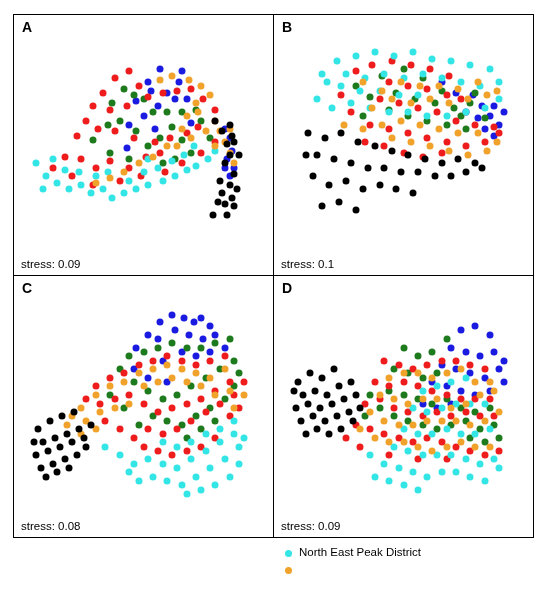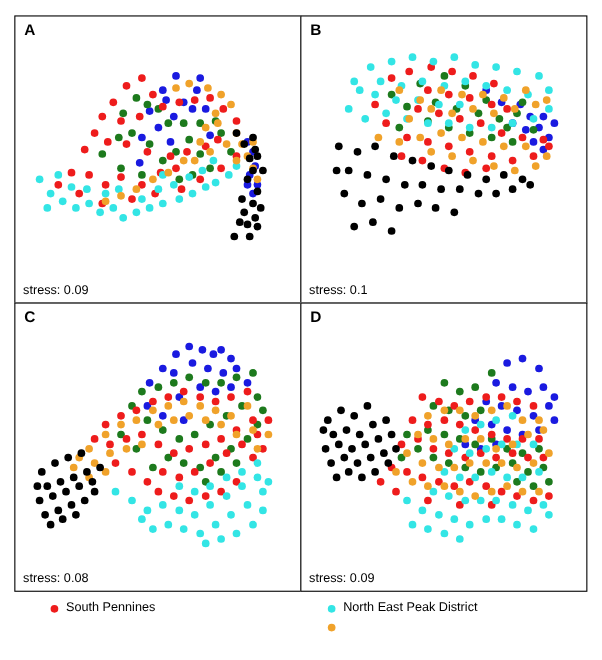--- a/index.html
+++ b/index.html
@@ -76,21 +76,21 @@
     width: 521px;
     height: 52px;
     box-sizing: border-box;
   }
   .legend-col {
     position: absolute;
     top: 0;
     width: 250px;
   }
   .legend-col-left  { left: 33px; }
-  .legend-col-right { left: 285px; }
+  .legend-col-right { left: 272px; }
   .legend-row {
     display: flex;
     align-items: center;
     height: 16px;
     margin-bottom: 1px;
   }
   .legend-swatch {
     width: 7px;
     height: 7px;
     border-radius: 50%;
@@ -831,24 +831,20 @@
           <div class="dot" style="left: 67.36px; top: 153.3px; background: rgb(0, 0, 0);"></div>
           <div class="dot" style="left: 79.31px; top: 144.7px; background: rgb(0, 0, 0);"></div>
         </div>
       <div class="stress-label">stress: 0.09</div>
     </div>
 
   </div>
 
   <div class="legend">
     <div class="legend-col legend-col-left">
-      <div class="legend-row">
-        <span class="legend-swatch" style="background: rgb(238, 28, 28);"></span>
-        <span class="legend-text">South Pennines</span>
-      </div>
     </div>
     <div class="legend-col legend-col-right">
       <div class="legend-row">
         <span class="legend-swatch" style="background: rgb(51, 229, 229);"></span>
         <span class="legend-text">North East Peak District</span>
       </div>
       <div class="legend-row">
         <span class="legend-swatch" style="background: rgb(240, 162, 42);"></span>
       </div>
     </div>

